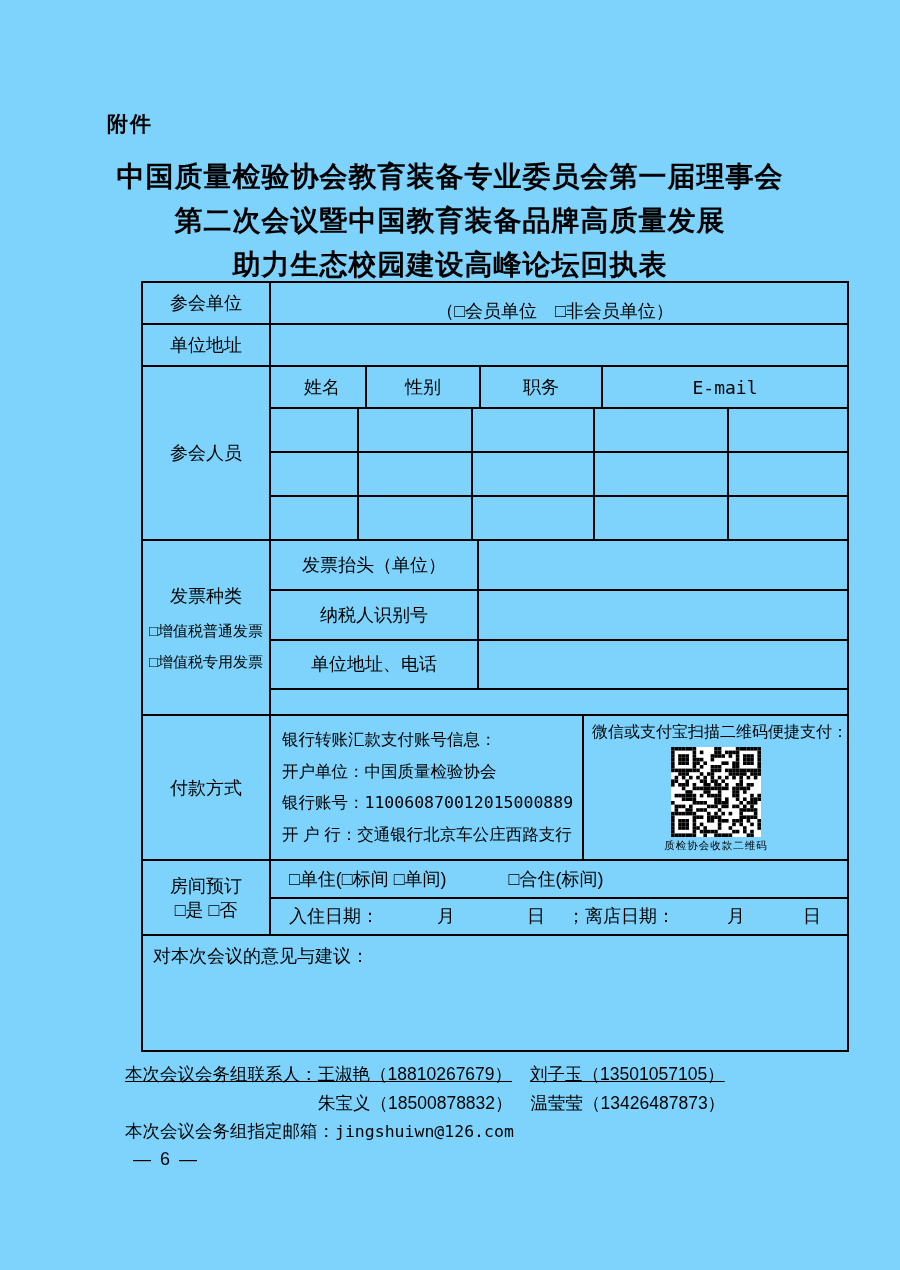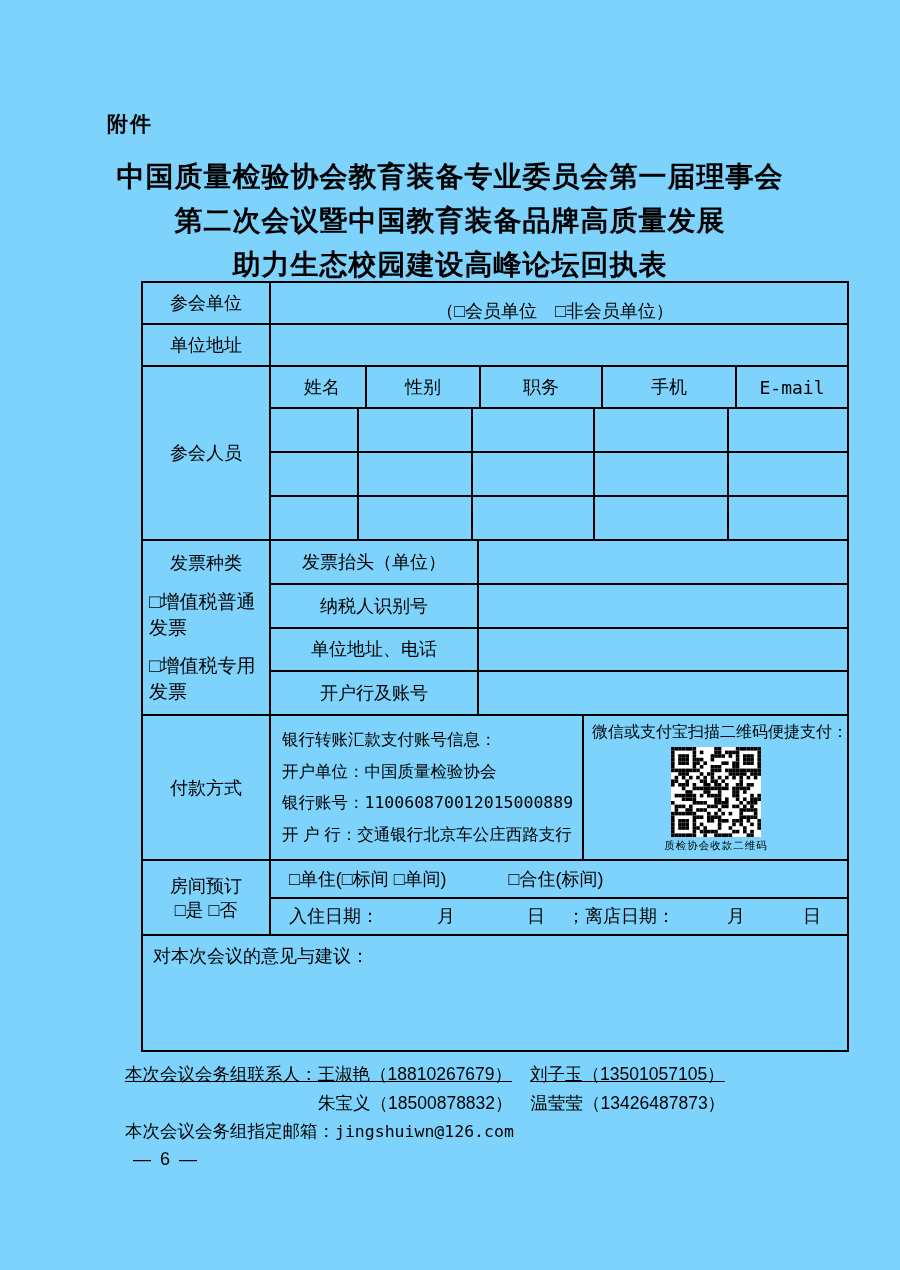--- a/index.html
+++ b/index.html
@@ -36,21 +36,21 @@
   .att-cell { box-sizing:border-box; border-right:2px solid #000; display:flex; align-items:center; justify-content:center; min-width:0; }
   .att-cell:last-child { border-right:none; }
   .w-name { flex:0 0 88px; }  .w-sex { flex:0 0 114px; }  .w-duty { flex:0 0 122px; }
   .w-phone { flex:0 0 134px; } .w-mail { flex:1 1 auto; }
   .mono { font-family:"DejaVu Sans Mono","Liberation Mono",monospace; }
 
   
   .inv-label { flex:0 0 208px; border-right:2px solid #000; box-sizing:border-box;
                display:flex; align-items:center; justify-content:center; }
   .inv-value { flex:1; }
-  .inv-type { font-size:19px; width:100%; text-align:left; padding-left:6px; box-sizing:border-box; margin-top:14px; }
+  .inv-type { font-size:15px; width:100%; text-align:left; padding-left:6px; box-sizing:border-box; margin-top:14px; }
   .inv-type + .inv-type { margin-top:12px; }
 
   
   .pay-mid { flex:0 0 313px; border-right:2px solid #000; box-sizing:border-box;
              display:flex; flex-direction:column; justify-content:space-around; padding:8px 0 8px 11px; font-size:16.5px; }
   .pay-right { flex:1; display:flex; flex-direction:column; align-items:center; padding-top:6px; box-sizing:border-box; }
   .pay-right .qr-title { font-size:16px; align-self:flex-start; padding-left:8px; white-space:nowrap; }
   .qr-box { width:90px; height:90px; margin-top:4px; }
   .qr-caption { font-size:10.5px; margin-top:2px; letter-spacing:1px; }
 
@@ -99,21 +99,20 @@
       <div class="content"></div>
     </div>
 
     <div class="sec h-174">
       <div class="label-cell">参会人员</div>
       <div class="content">
         <div class="row-line att-header">
           <div class="att-cell w-name">姓名</div>
           <div class="att-cell w-sex">性别</div>
           <div class="att-cell w-duty">职务</div>
-          <div class="att-cell w-phone">手机</div>
           <div class="att-cell w-mail mono">E-mail</div>
         </div>
         <div class="row-line">
           <div class="att-cell w-name"></div>
           <div class="att-cell w-sex"></div>
           <div class="att-cell w-duty"></div>
           <div class="att-cell w-phone"></div>
           <div class="att-cell w-mail"></div>
         </div>
         <div class="row-line">
@@ -146,21 +145,20 @@
         </div>
         <div class="row-line">
           <div class="inv-label">纳税人识别号</div>
           <div class="inv-value"></div>
         </div>
         <div class="row-line">
           <div class="inv-label">单位地址、电话</div>
           <div class="inv-value"></div>
         </div>
         <div class="row-line">
-          <div class="inv-label">开户行及账号</div>
           <div class="inv-value"></div>
         </div>
       </div>
     </div>
 
     <div class="sec h-145">
       <div class="label-cell">付款方式</div>
       <div class="content" style="flex-direction:row;">
         <div class="pay-mid">
           <div>银行转账汇款支付账号信息：</div>

